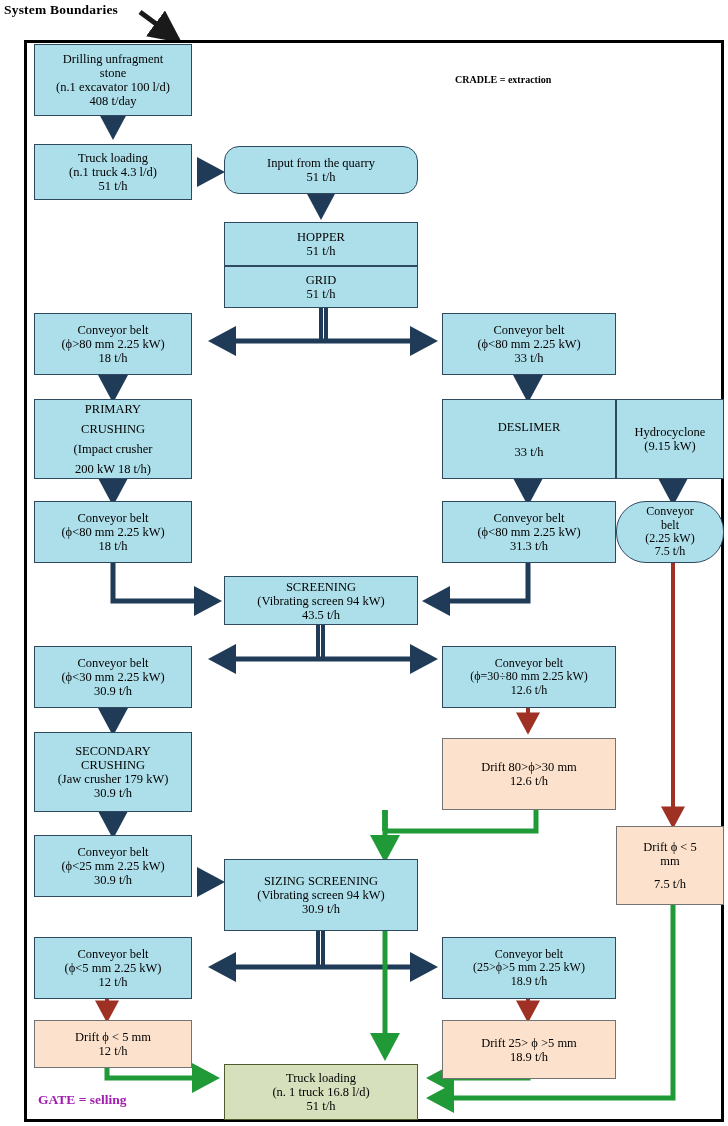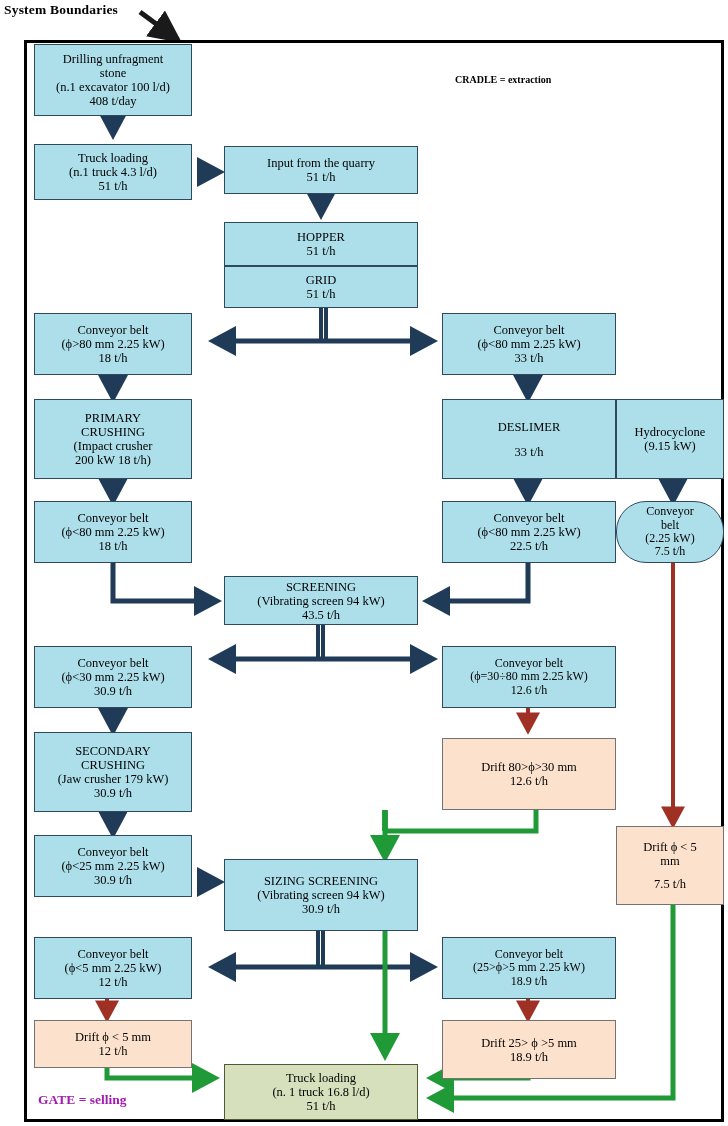--- a/index.html
+++ b/index.html
@@ -150,21 +150,21 @@
     <span class="ln">(n.1 excavator 100 l/d)</span>
     <span class="ln">408 t/day</span>
   </div>
 
   <div class="box blue" style="left:34px;top:144px;width:158px;height:56px;">
     <span class="ln">Truck loading</span>
     <span class="ln">(n.1 truck 4.3 l/d)</span>
     <span class="ln">51 t/h</span>
   </div>
 
-  <div class="box blue" style="left:224px;top:146px;width:194px;height:48px;">
+  <div class="box blue" style="left:224px;top:146px;width:194px;height:48px;border-radius:15px;">
     <span class="ln">Input from the quarry</span>
     <span class="ln">51 t/h</span>
   </div>
 
   <div class="box blue" style="left:224px;top:222px;width:194px;height:44px;text-align:center;">
     <span class="ln">HOPPER</span>
     <span class="ln">51 t/h</span>
   </div>
 
   <div class="box blue" style="left:224px;top:266px;width:194px;height:42px;">
@@ -177,21 +177,21 @@
     <span class="ln">(ϕ&gt;80 mm 2.25 kW)</span>
     <span class="ln">18 t/h</span>
   </div>
 
   <div class="box blue" style="left:442px;top:313px;width:174px;height:62px;">
     <span class="ln">Conveyor belt</span>
     <span class="ln">(ϕ&lt;80 mm 2.25 kW)</span>
     <span class="ln">33 t/h</span>
   </div>
 
-  <div class="box blue" style="left:34px;top:399px;width:158px;height:80px;">
+  <div class="box blue" style="left:34px;top:399px;width:158px;height:80px;justify-content:space-between;">
     <span class="ln">PRIMARY</span>
     <span class="ln">CRUSHING</span>
     <span class="ln">(Impact crusher</span>
     <span class="ln">200 kW 18 t/h)</span>
   </div>
 
   <div class="box blue" style="left:442px;top:399px;width:174px;height:80px;">
     <span class="ln">DESLIMER</span>
     <span class="ln" style="height:11px;"></span>
     <span class="ln">33 t/h</span>
@@ -204,21 +204,21 @@
 
   <div class="box blue" style="left:34px;top:501px;width:158px;height:62px;">
     <span class="ln">Conveyor belt</span>
     <span class="ln">(ϕ&lt;80 mm 2.25 kW)</span>
     <span class="ln">18 t/h</span>
   </div>
 
   <div class="box blue" style="left:442px;top:501px;width:174px;height:62px;">
     <span class="ln">Conveyor belt</span>
     <span class="ln">(ϕ&lt;80 mm 2.25 kW)</span>
-    <span class="ln">22.5 t/h</span>
+    <span class="ln">31.3 t/h</span>
   </div>
 
   <div class="box blue" style="left:616px;top:501px;width:108px;height:62px;font-size:12px;border-radius:30px;">
     <span class="ln">Conveyor</span>
     <span class="ln">belt</span>
     <span class="ln">(2.25 kW)</span>
     <span class="ln">7.5 t/h</span>
   </div>
 
   <div class="box blue" style="left:224px;top:576px;width:194px;height:49px;">

